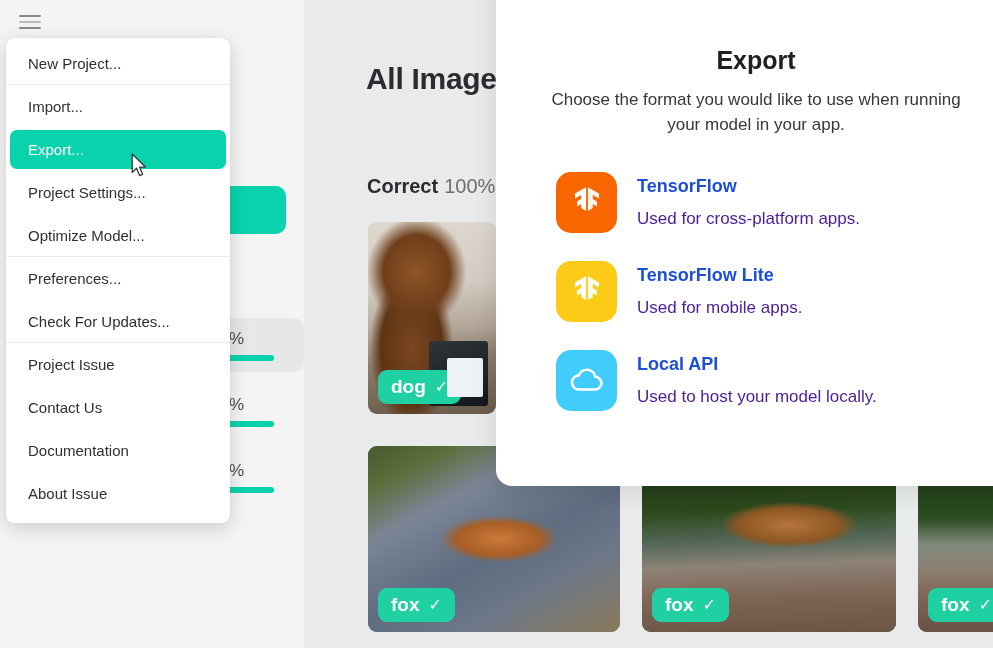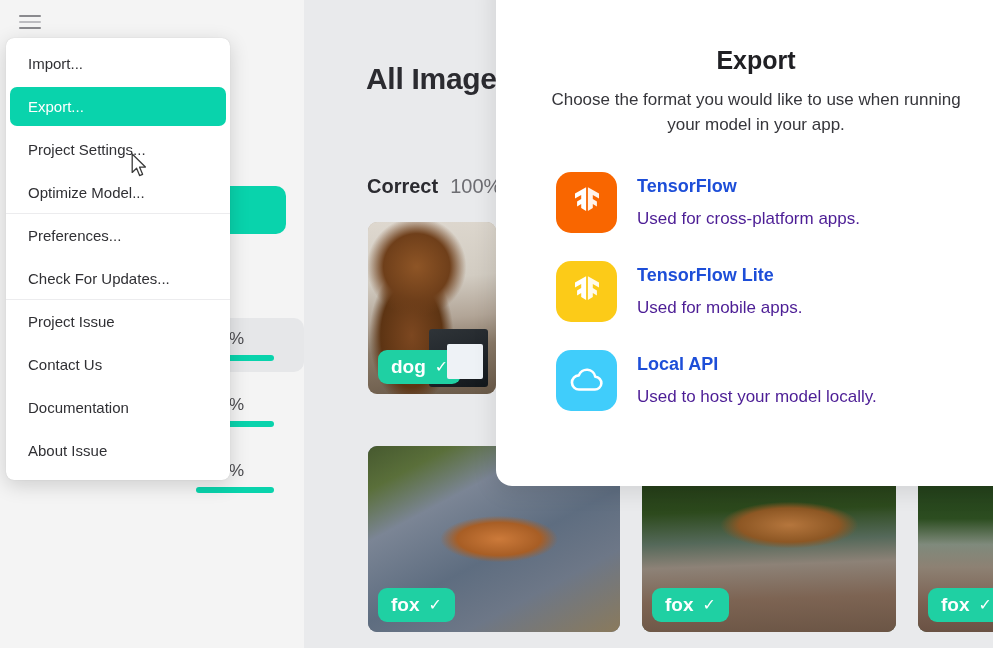--- a/index.html
+++ b/index.html
@@ -55,21 +55,21 @@
     position:absolute; left:304px; top:0; right:0; bottom:0;
     background:#e9eaec;
   }
   .page-title{
     position:absolute; left:62px; top:62px;
     font-size:30px; font-weight:bold; color:#2b2b30;
     letter-spacing:-.3px;
   }
   .section-head{
     position:absolute; left:63px; top:175px;
-    display:flex; align-items:baseline; gap:12px;
+    display:flex; align-items:baseline; gap:6px;
   }
   .section-head .lbl{
     font-size:20px; font-weight:bold; color:#2b2b30;
   }
   .section-head .val{
     font-size:20px; color:#6d6d72;
   }
 
   .card{
     position:absolute; border-radius:9px; overflow:hidden;
@@ -212,21 +212,21 @@
   </div>
 
   <div class="main">
     <div class="page-title">All Images</div>
 
     <div class="section-head">
       <div class="lbl">Correct</div>
       <div class="val">100%</div>
     </div>
 
-    <div class="card" style="left:64px; top:222px; width:128px; height:172px;">
+    <div class="card" style="left:64px; top:222px; width:128px; height:192px;">
       <div class="ph-dog"></div>
       <div class="tag">
         <span>dog</span>
         <span class="chk">✓</span>
       </div>
     </div>
 
     <div class="card" style="left:64px; top:446px; width:252px; height:186px;">
       <div class="ph-fox1"></div>
       <div class="tag">
@@ -293,20 +293,23 @@
         <div>
           <div class="fmt-name">Local API</div>
           <div class="fmt-desc">Used to host your model locally.</div>
         </div>
       </div>
 
     </div>
   </div>
 
   <div class="menu">
+    <div class="mi sep">
+      <span class="txt">New Project...</span>
+    </div>
     <div class="mi">
       <span class="txt">Import...</span>
     </div>
     <div class="mi active">
       <span class="hl"></span>
       <span class="txt">Export...</span>
     </div>
     <div class="mi">
       <span class="txt">Project Settings...</span>
     </div>

